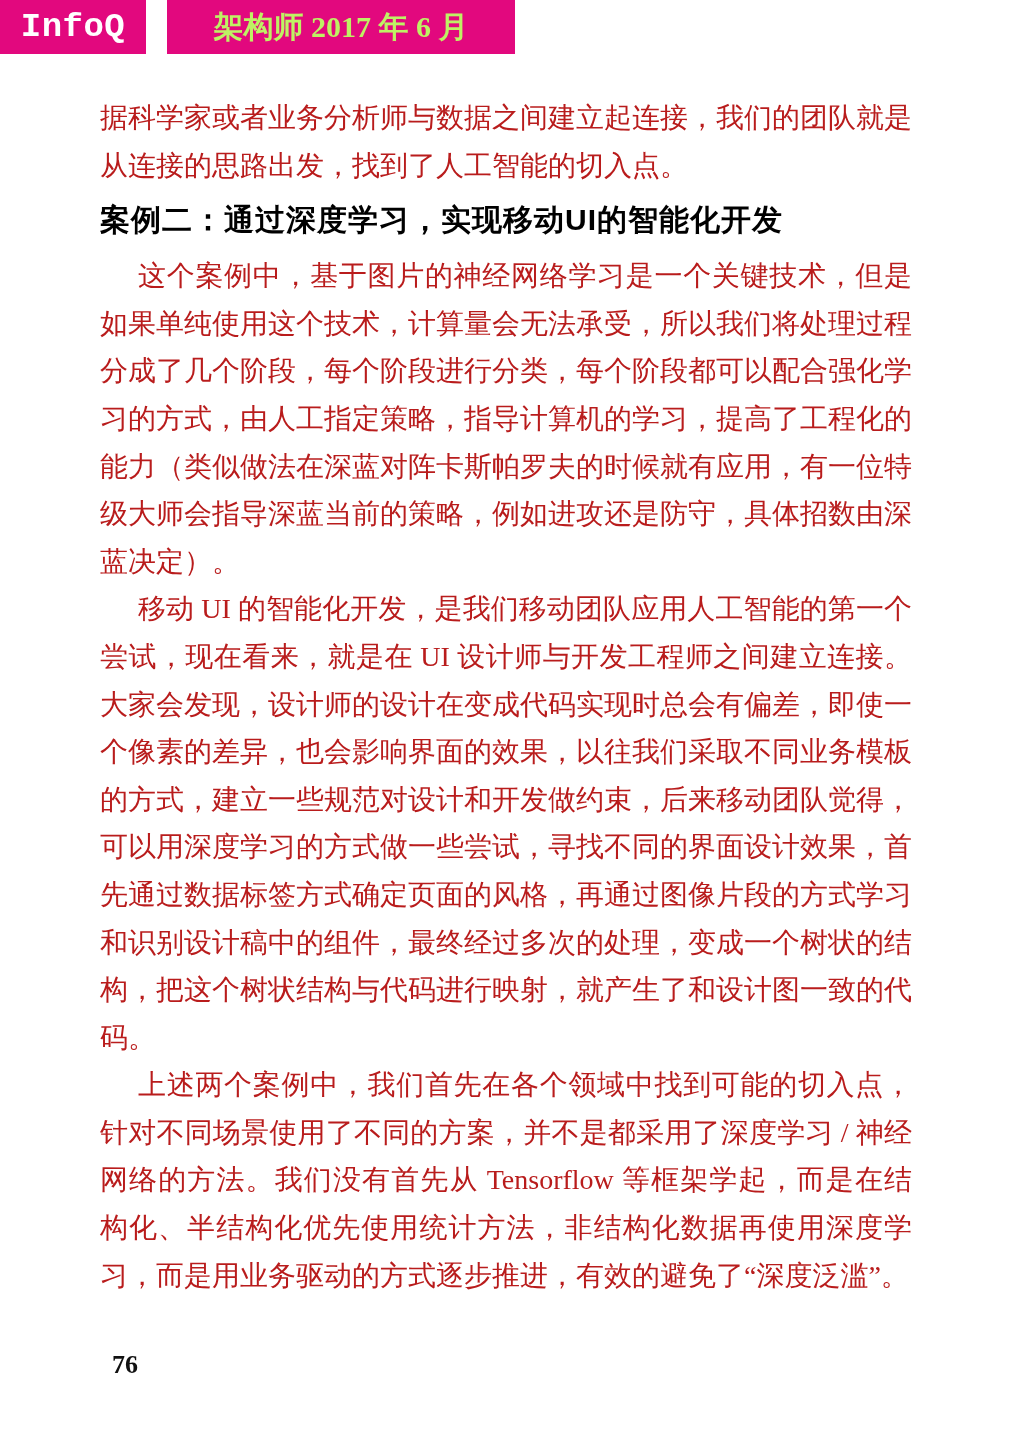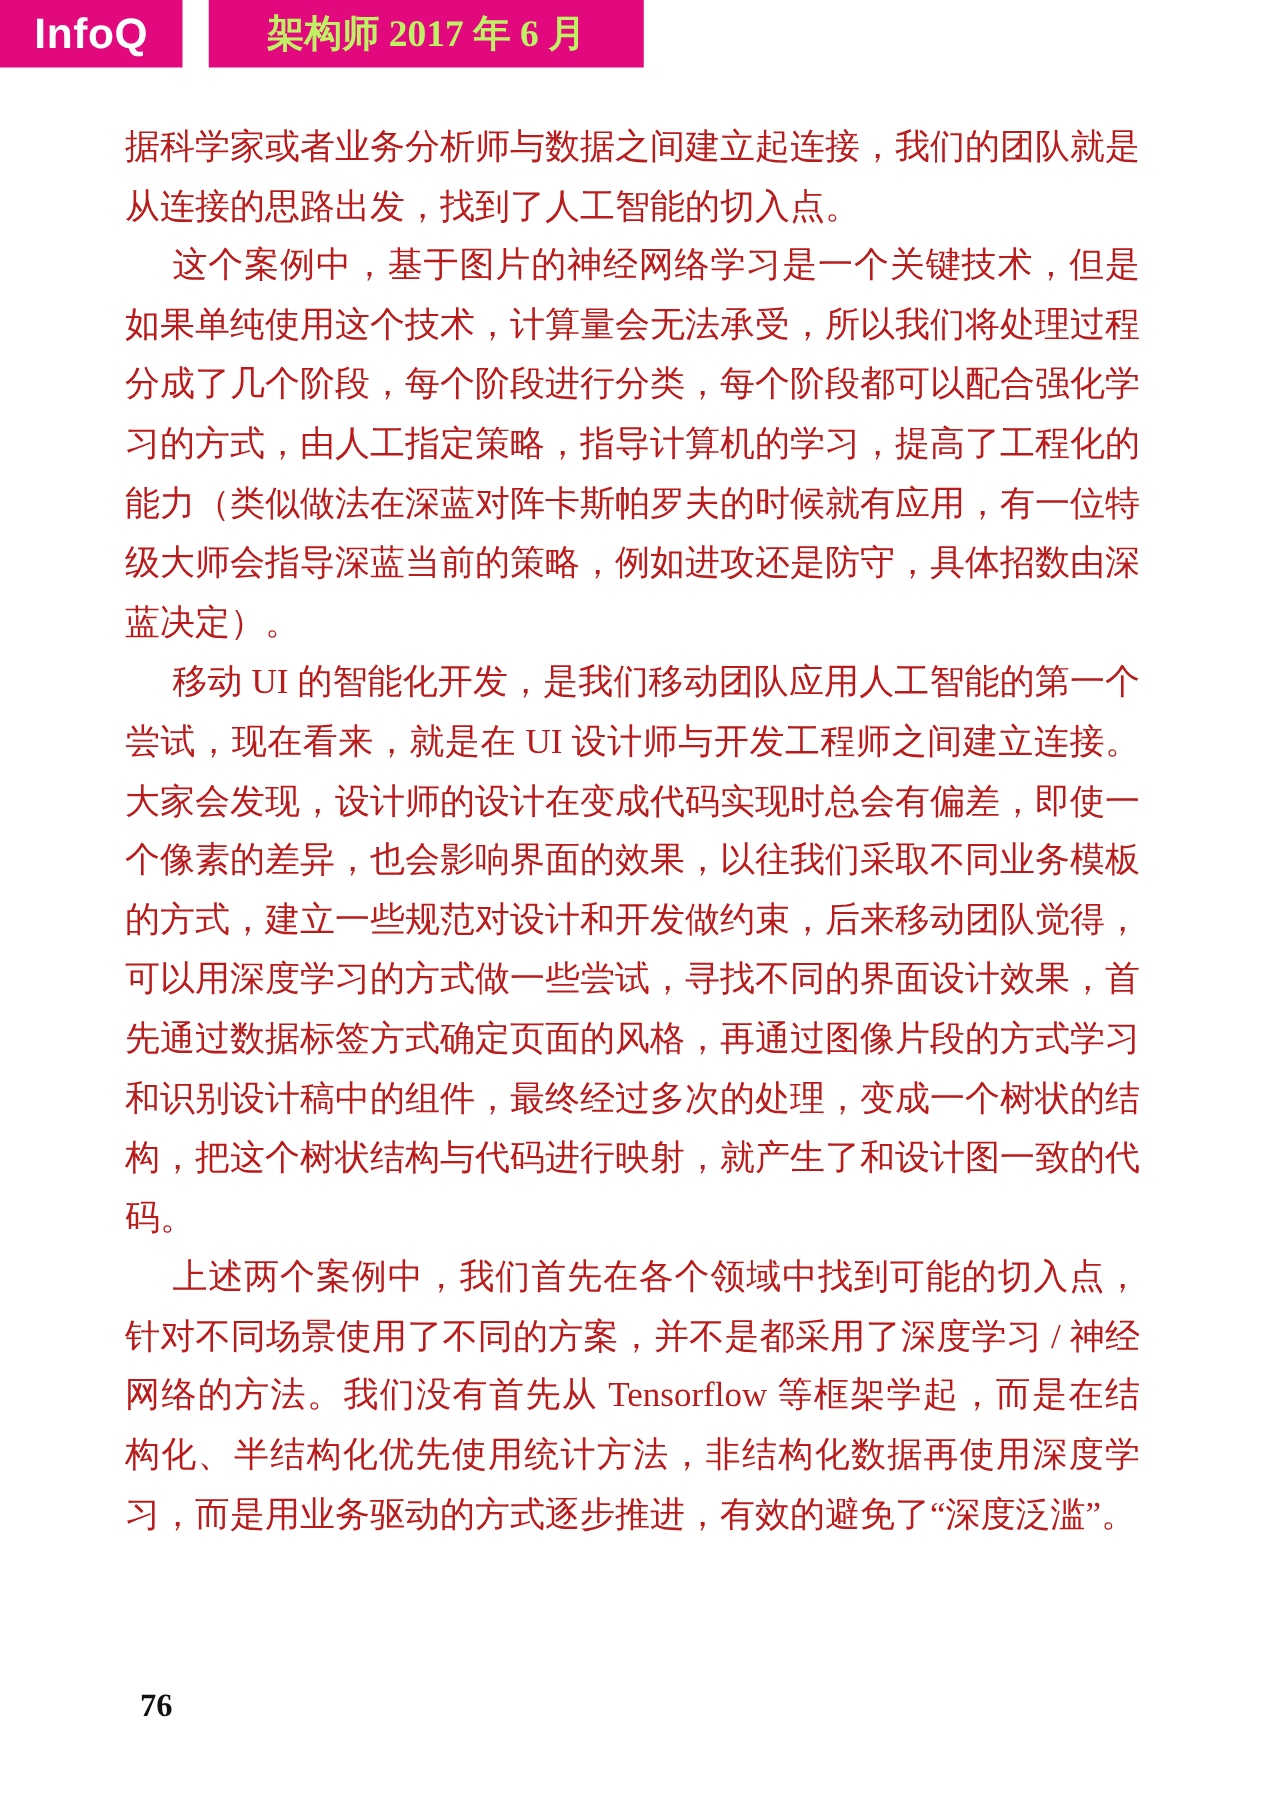--- a/index.html
+++ b/index.html
@@ -14,21 +14,21 @@
   }
   .page { position: relative; width: 1020px; height: 1440px; background: #fff; }
 
   
   .logo-box {
     position: absolute; left: 0; top: 0;
     width: 146px; height: 54px;
     background: var(--brand-color);
     color: #fff;
     display: flex; align-items: center; justify-content: center;
-    font-family: Liberation Sans, sans-serif;
+    font-family: Liberation Mono, monospace;
     font-weight: 800; font-size: 34px; letter-spacing: 0.5px;
   }
   .banner-box {
     position: absolute; left: 167px; top: 0;
     width: 348px; height: 54px;
     background: var(--brand-color);
     color: #bef264;
     display: flex; align-items: center; justify-content: center;
     font-family: "Liberation Serif", "DejaVu Serif", serif;
     font-weight: 700; font-size: 30px;
@@ -71,20 +71,21 @@
 <div class="page">
 
   <header>
     <div class="logo-box">InfoQ</div>
     <div class="banner-box">架构师 2017 年 6 月</div>
   </header>
 
   <main class="article">
     <p class="body-p no-indent">据科学家或者业务分析师与数据之间建立起连接，我们的团队就是从连接的思路出发，找到了人工智能的切入点。</p>
 
+    <h2 class="section-heading">案例二：通过深度学习，实现移动UI的智能化开发</h2>
 
     <p class="body-p">这个案例中，基于图片的神经网络学习是一个关键技术，但是如果单纯使用这个技术，计算量会无法承受，所以我们将处理过程分成了几个阶段，每个阶段进行分类，每个阶段都可以配合强化学习的方式，由人工指定策略，指导计算机的学习，提高了工程化的能力（类似做法在深蓝对阵卡斯帕罗夫的时候就有应用，有一位特级大师会指导深蓝当前的策略，例如进攻还是防守，具体招数由深蓝决定）。</p>
     <p class="body-p">移动 UI 的智能化开发，是我们移动团队应用人工智能的第一个尝试，现在看来，就是在 UI 设计师与开发工程师之间建立连接。大家会发现，设计师的设计在变成代码实现时总会有偏差，即使一个像素的差异，也会影响界面的效果，以往我们采取不同业务模板的方式，建立一些规范对设计和开发做约束，后来移动团队觉得，可以用深度学习的方式做一些尝试，寻找不同的界面设计效果，首先通过数据标签方式确定页面的风格，再通过图像片段的方式学习和识别设计稿中的组件，最终经过多次的处理，变成一个树状的结构，把这个树状结构与代码进行映射，就产生了和设计图一致的代码。</p>
     <p class="body-p">上述两个案例中，我们首先在各个领域中找到可能的切入点，针对不同场景使用了不同的方案，并不是都采用了深度学习 / 神经网络的方法。我们没有首先从 Tensorflow 等框架学起，而是在结构化、半结构化优先使用统计方法，非结构化数据再使用深度学习，而是用业务驱动的方式逐步推进，有效的避免了“深度泛滥”。</p>
   </main>
 
   <footer>
     <div class="page-number">76</div>
   </footer>
 

